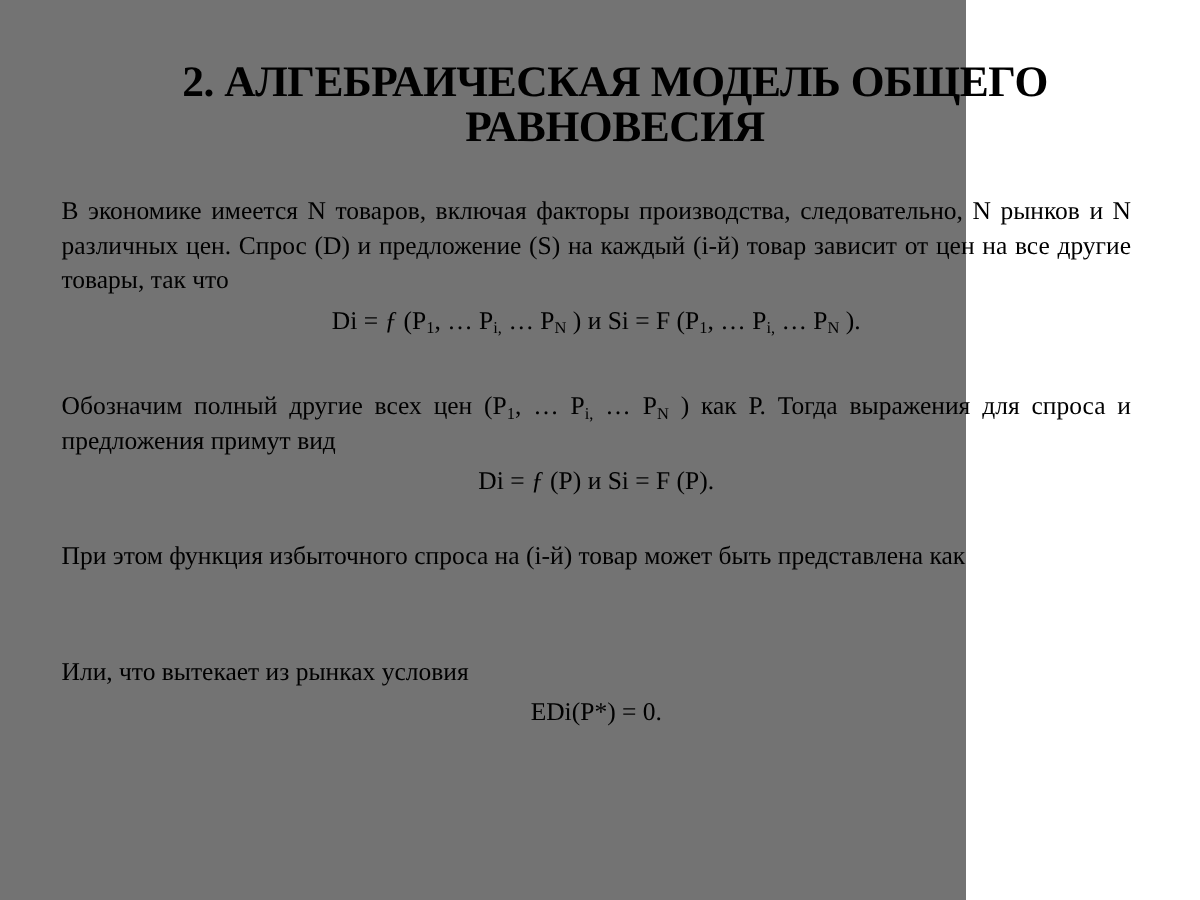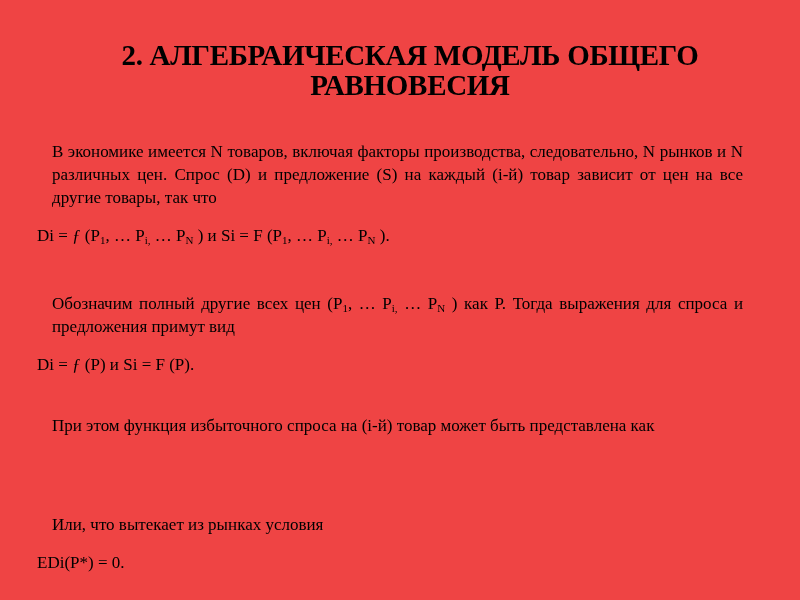--- a/index.html
+++ b/index.html
@@ -12,23 +12,23 @@
       height: 600px;
       position: relative;
       overflow: hidden;
       font-family: "Liberation Serif", "DejaVu Serif", serif;
       color: #000000;
     }
     .slide {
       position: absolute;
       left: 0;
       top: 0;
-      width: 800px;
+      width: 644px;
       height: 600px;
-      background: #ef4444;
+      background: #737373;
     }
     .title {
       position: absolute;
       left: 60px;
       top: 40px;
       width: 700px;
       text-align: center;
       font-family: "Liberation Serif", "DejaVu Serif", serif;
       font-weight: bold;
       font-size: 29px;
@@ -41,27 +41,27 @@
     }
     .body {
       position: absolute;
       left: 37px;
       top: 125px;
       width: 721px;
       font-size: 17px;
       line-height: 23px;
     }
     .para {
-      margin: 15px;
+      margin: 4px;
       text-align: justify;
       text-align-last: left;
     }
     .formula {
       margin: 0;
-      text-align: left;
+      text-align: center;
       white-space: nowrap;
     }
     .gap {
       height: 23px;
     }
     .gap-lg {
       height: 30px;
     }
     sub {
       font-size: 11px;

